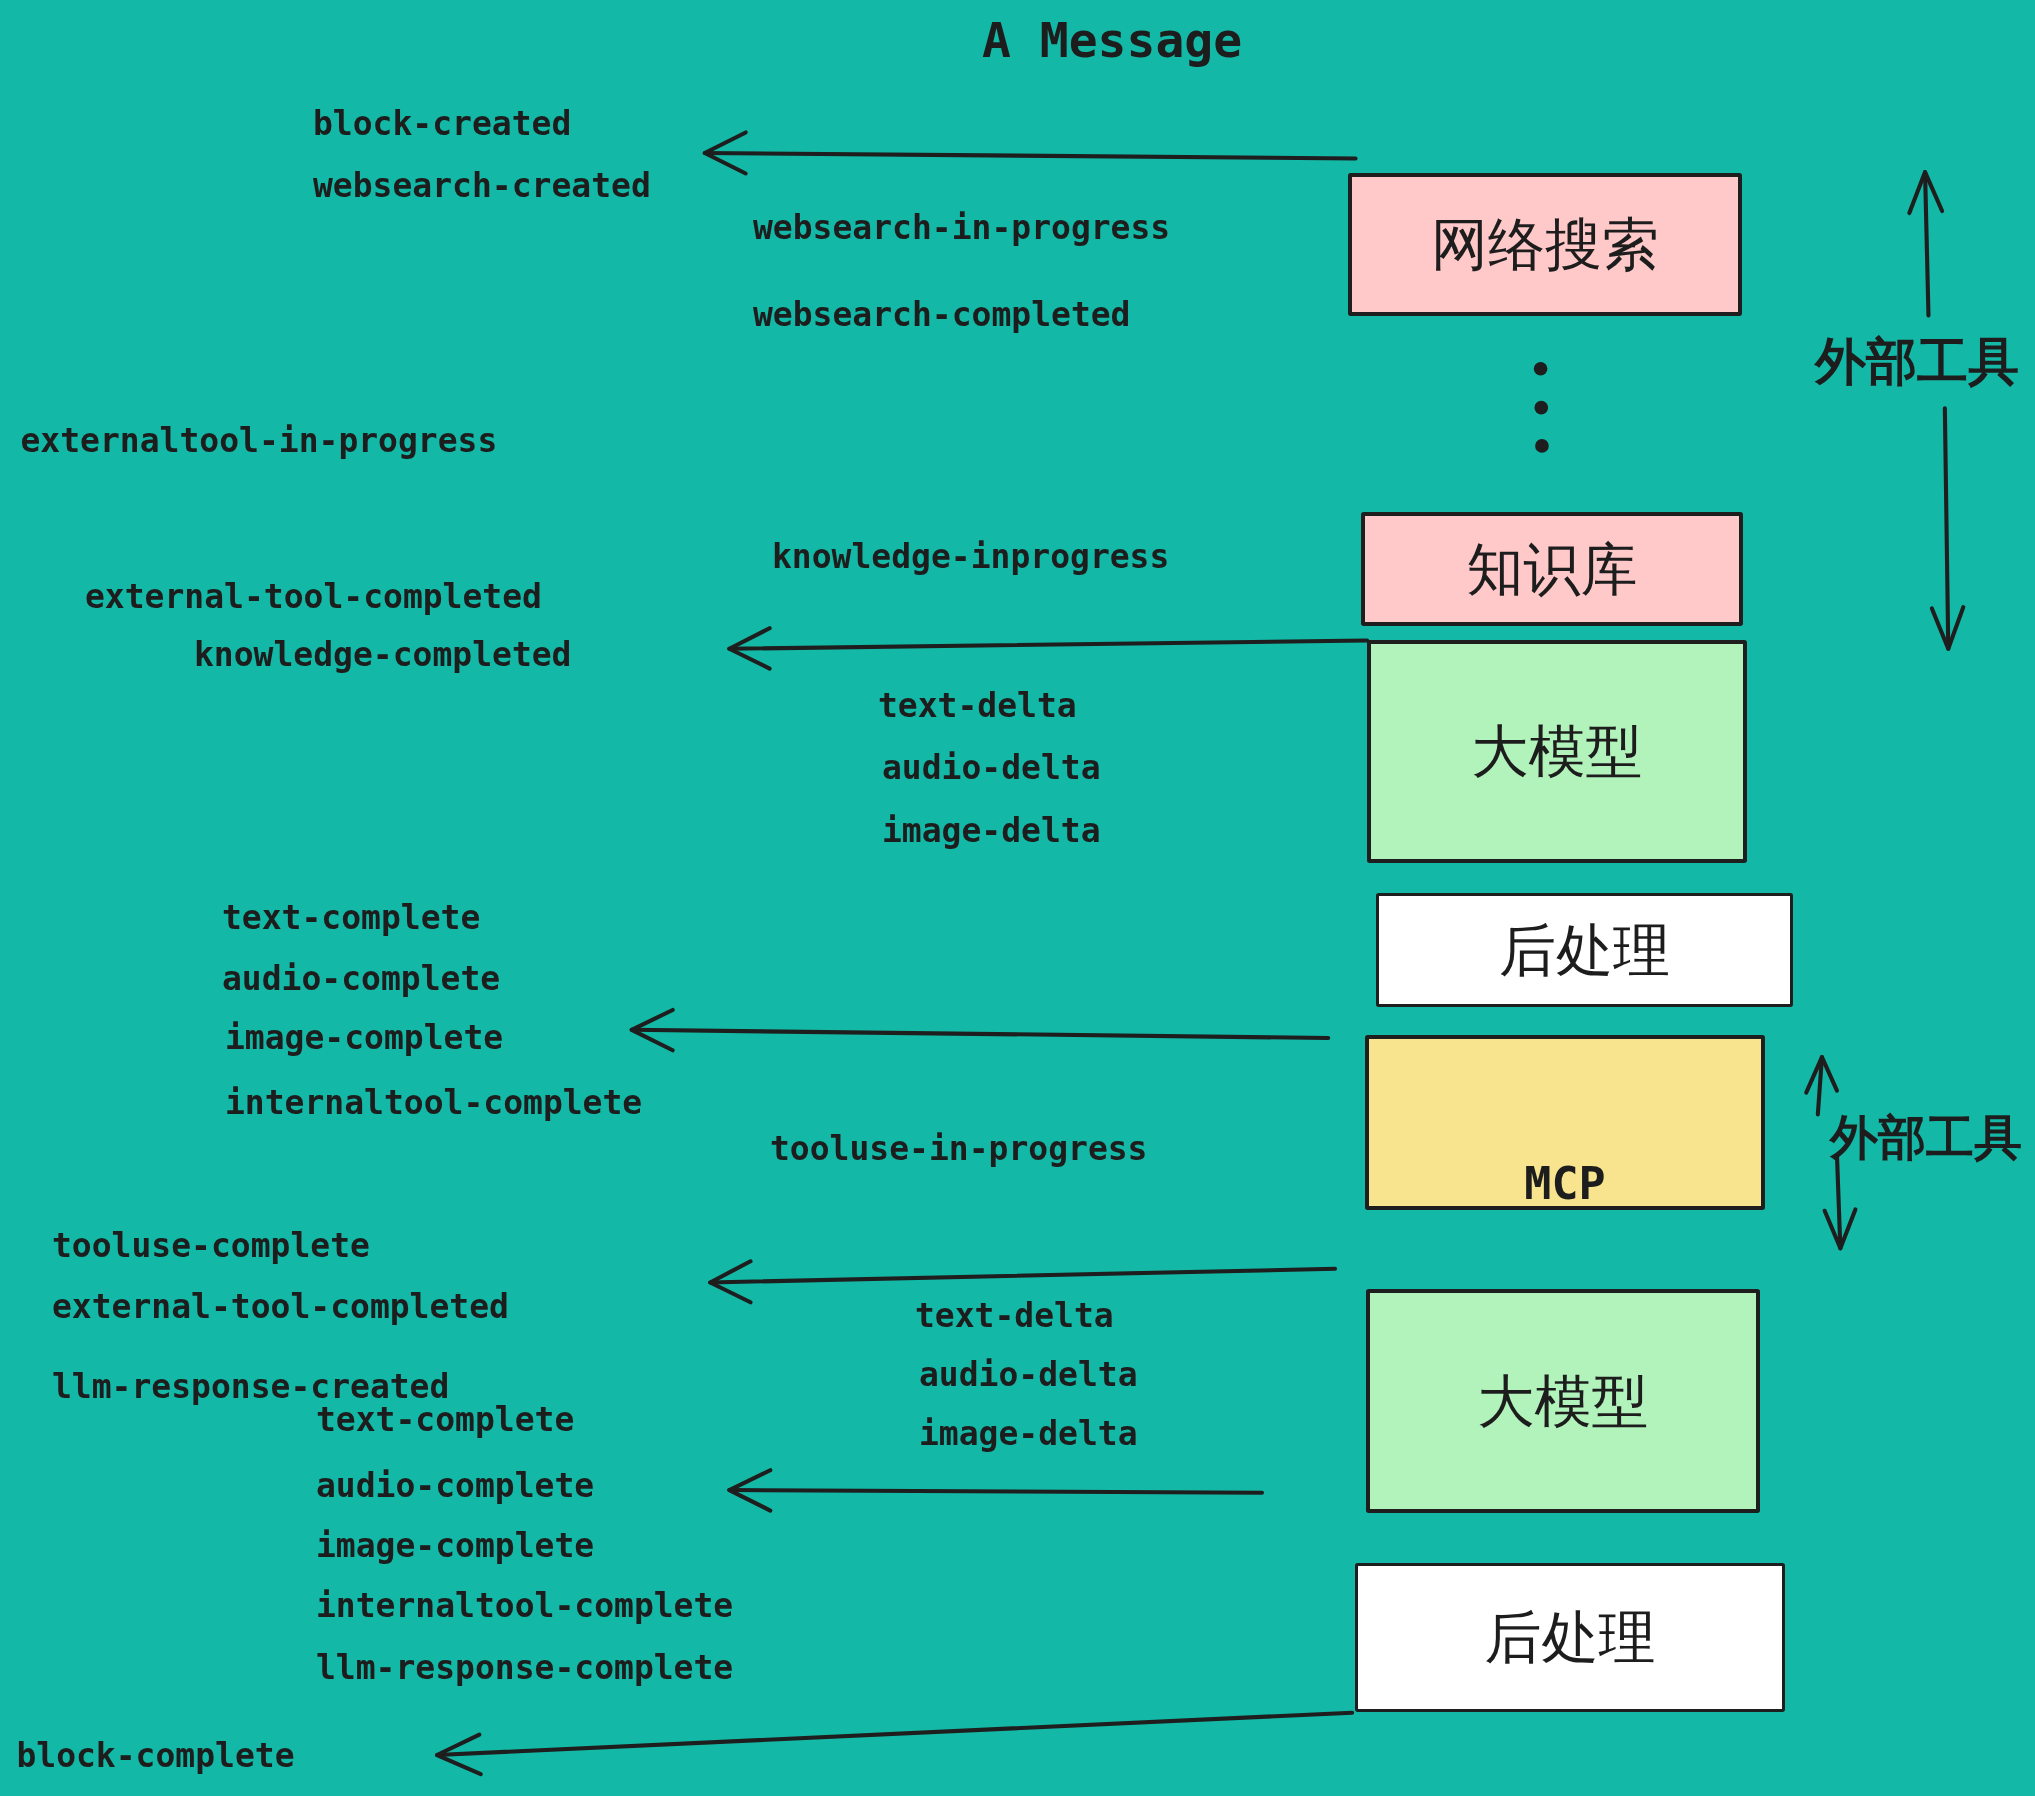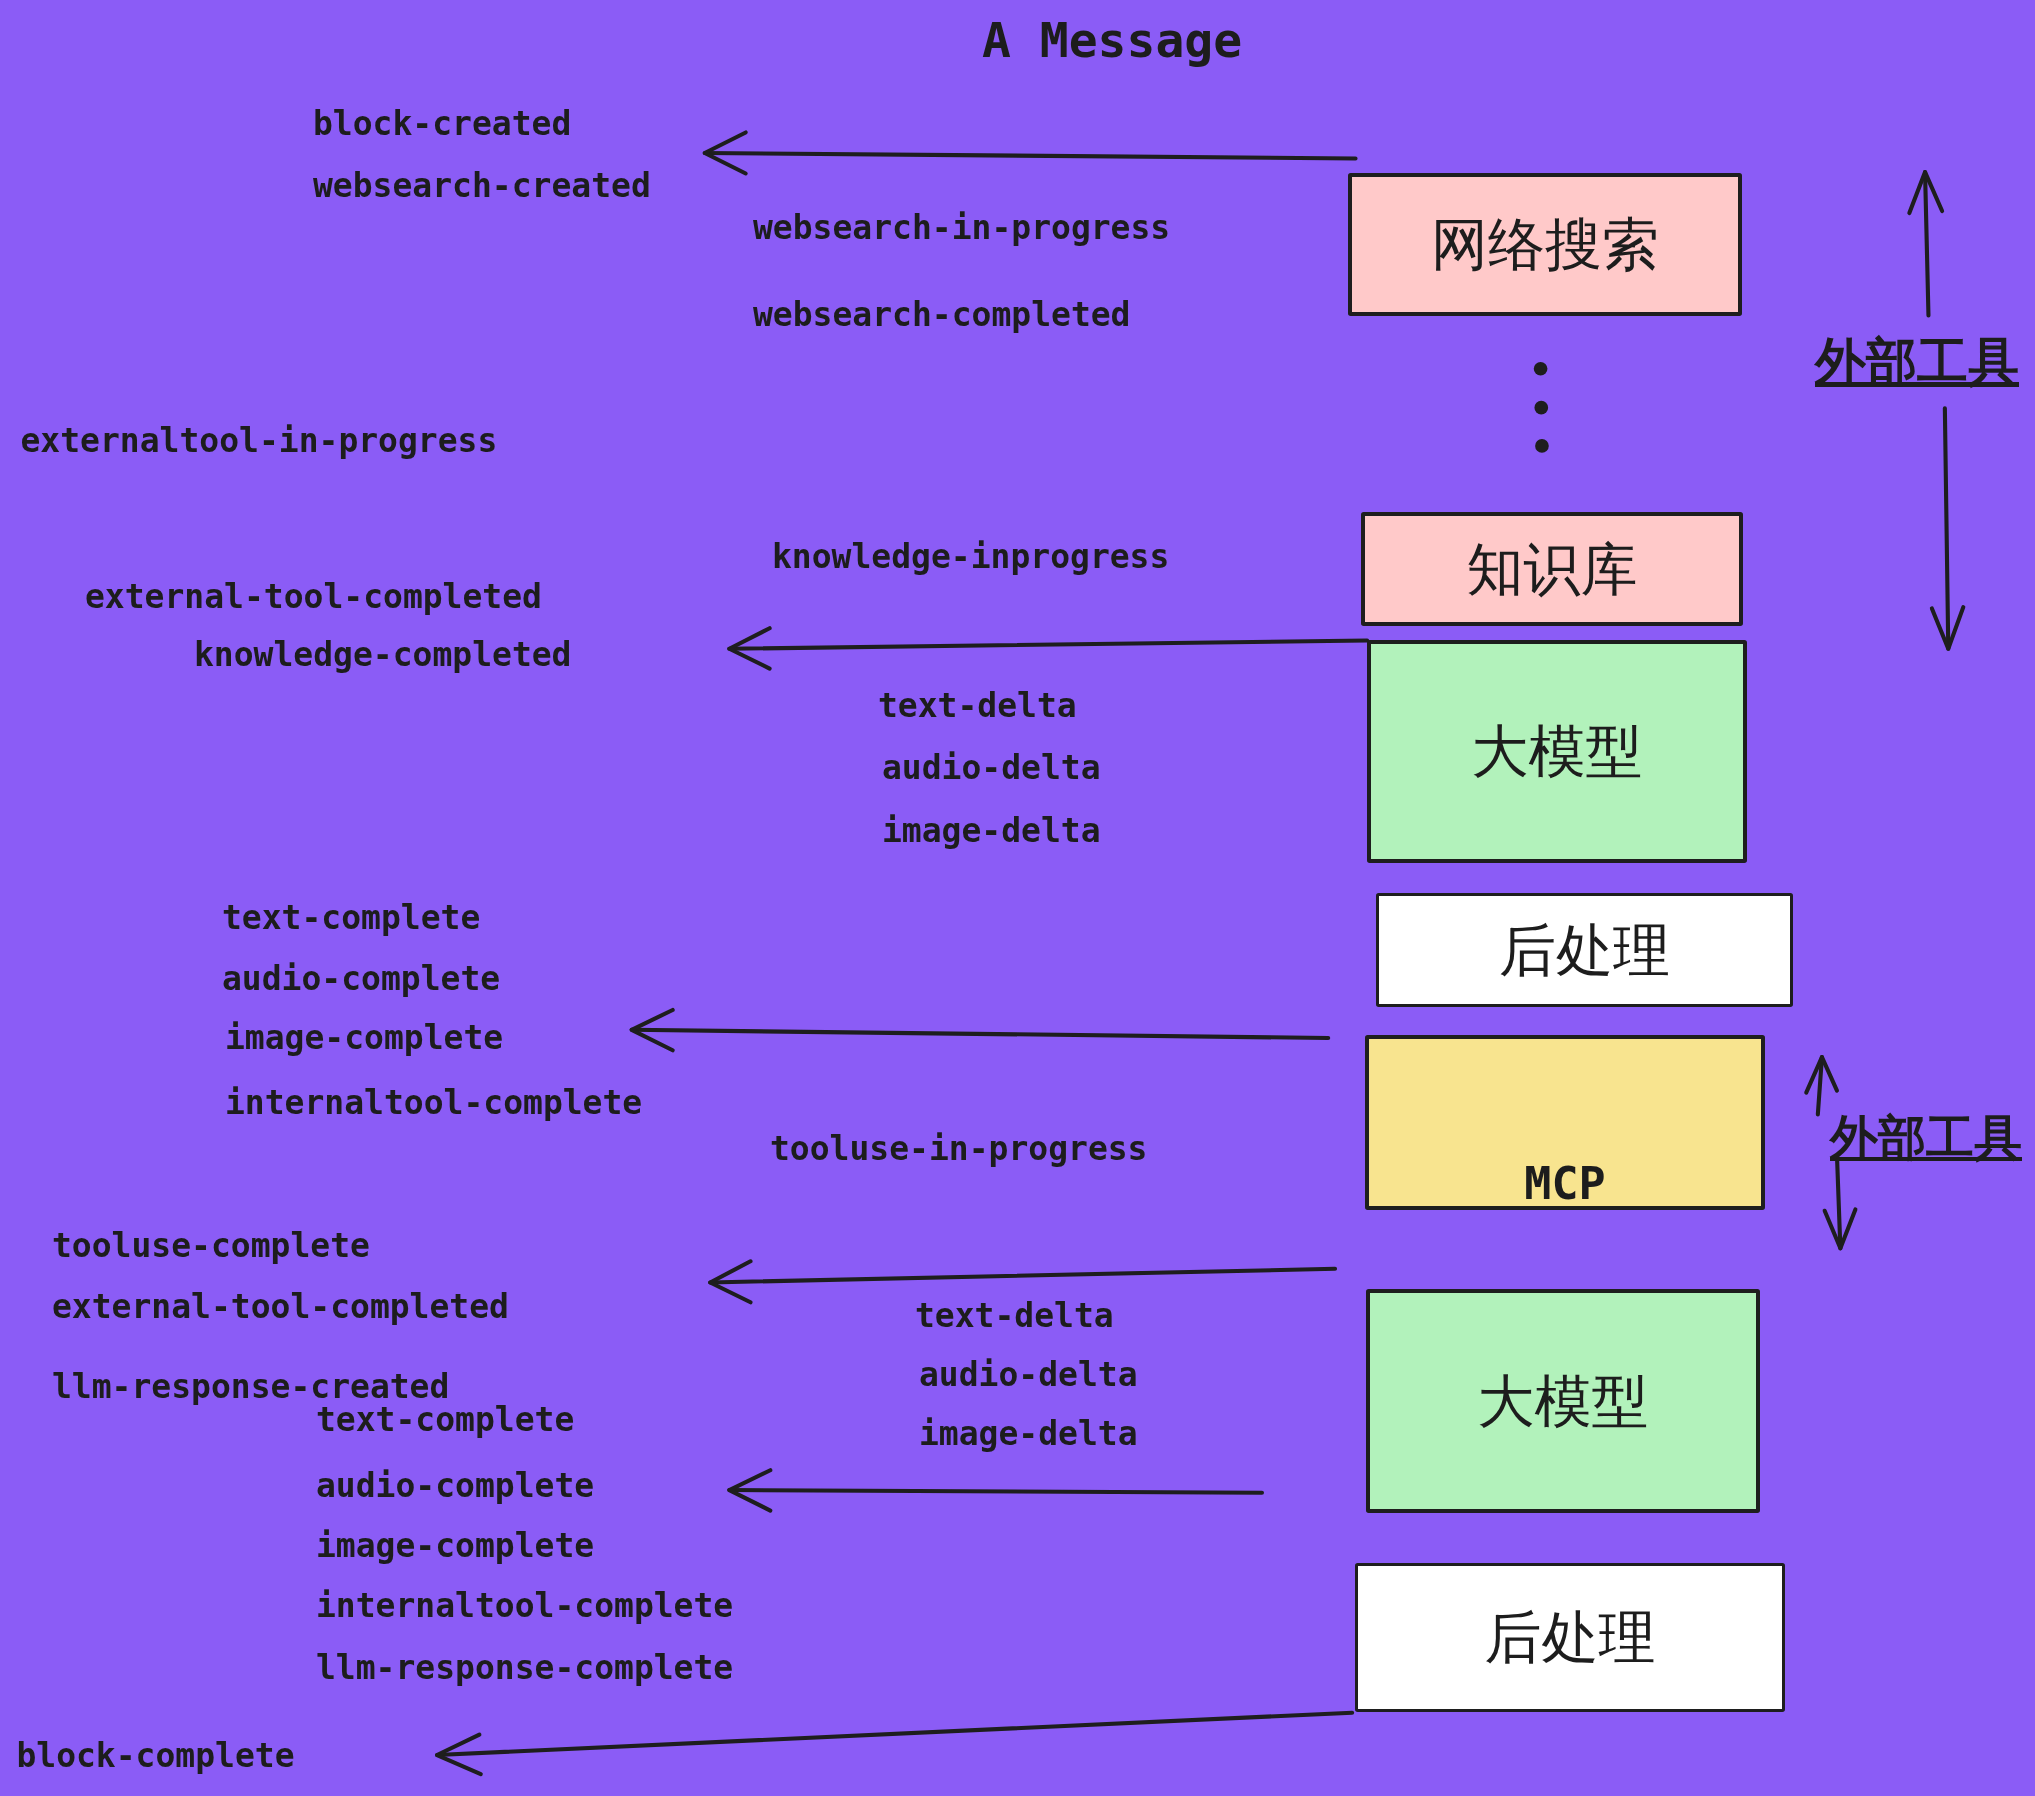--- a/index.html
+++ b/index.html
@@ -1,19 +1,19 @@
 <!DOCTYPE html>
 <html style="font-size:11px"><head>
 <meta charset="utf-8">
 <style>
   html,body{margin:0;padding:0;background:#ffffff;}
   #canvas{
     position:relative;
     width:2035px;height:1796px;
-    background:#8b5cf6;
+    background:#14b8a6;
     font-family:"DejaVu Sans Mono", monospace;
     color:#1d1d1d;
     overflow:hidden;
   }
   #arrow-layer{position:absolute;left:0;top:0;z-index:1;}
   #arrow-layer line, #arrow-layer polyline{
     stroke:#1e1e1e;stroke-width:6;fill:none;
     stroke-linecap:round;stroke-linejoin:round;
   }
   #arrow-layer circle{fill:#1e1e1e;stroke:none;}
@@ -40,21 +40,20 @@
   .box.mono .box-label{
     font-family:"DejaVu Sans Mono", monospace;
     font-size:45px;font-weight:bold;
   }
   .box.thin{border-width:3.4px;}
   .side-label{
     position:absolute;z-index:2;
     font-family:"DejaVu Sans", sans-serif;
     font-size:49px;font-weight:600;line-height:1;white-space:nowrap;
     color:#1d1d1d;
-    text-decoration:underline;
   }
 </style>
 </head>
 <body>
 
 <div id="canvas">
 
   <svg id="arrow-layer" width="2035" height="1796" viewBox="0 0 2980 2630">
 
     <g>

